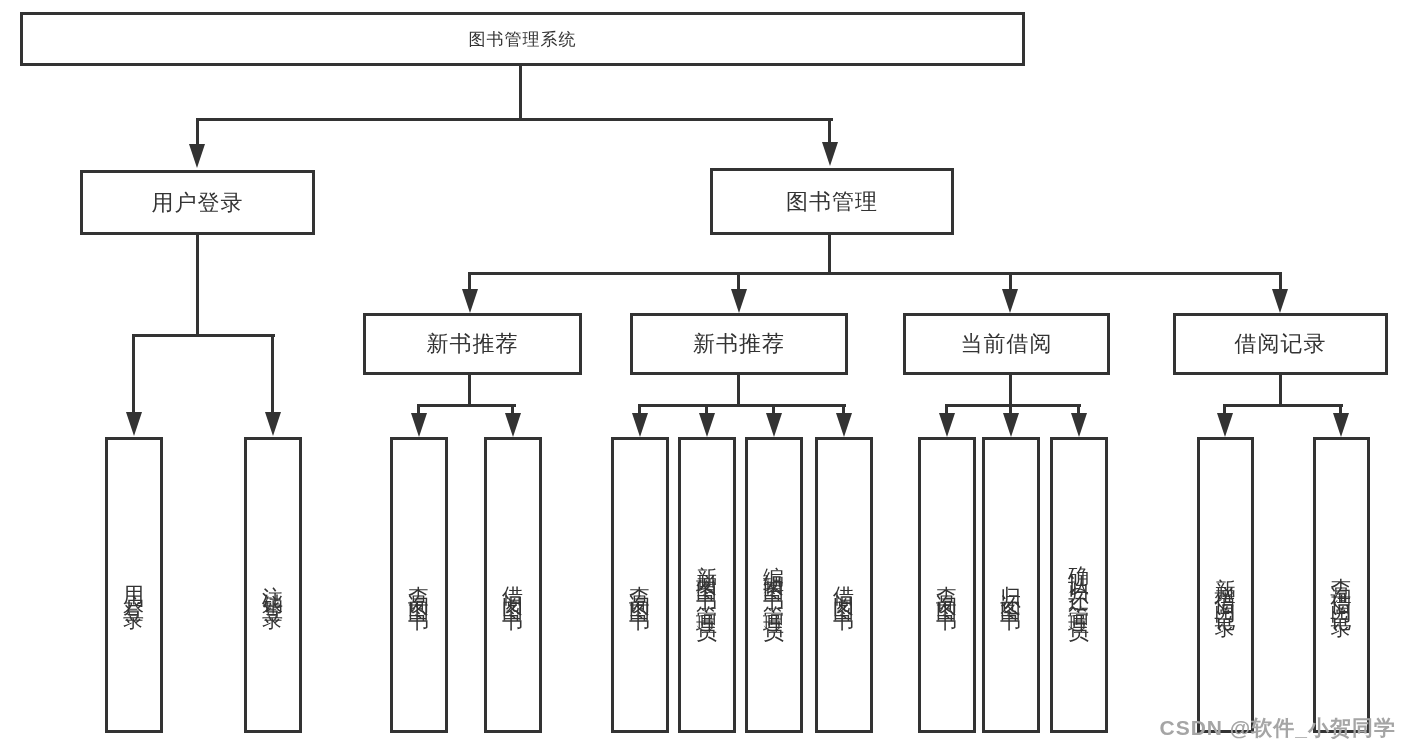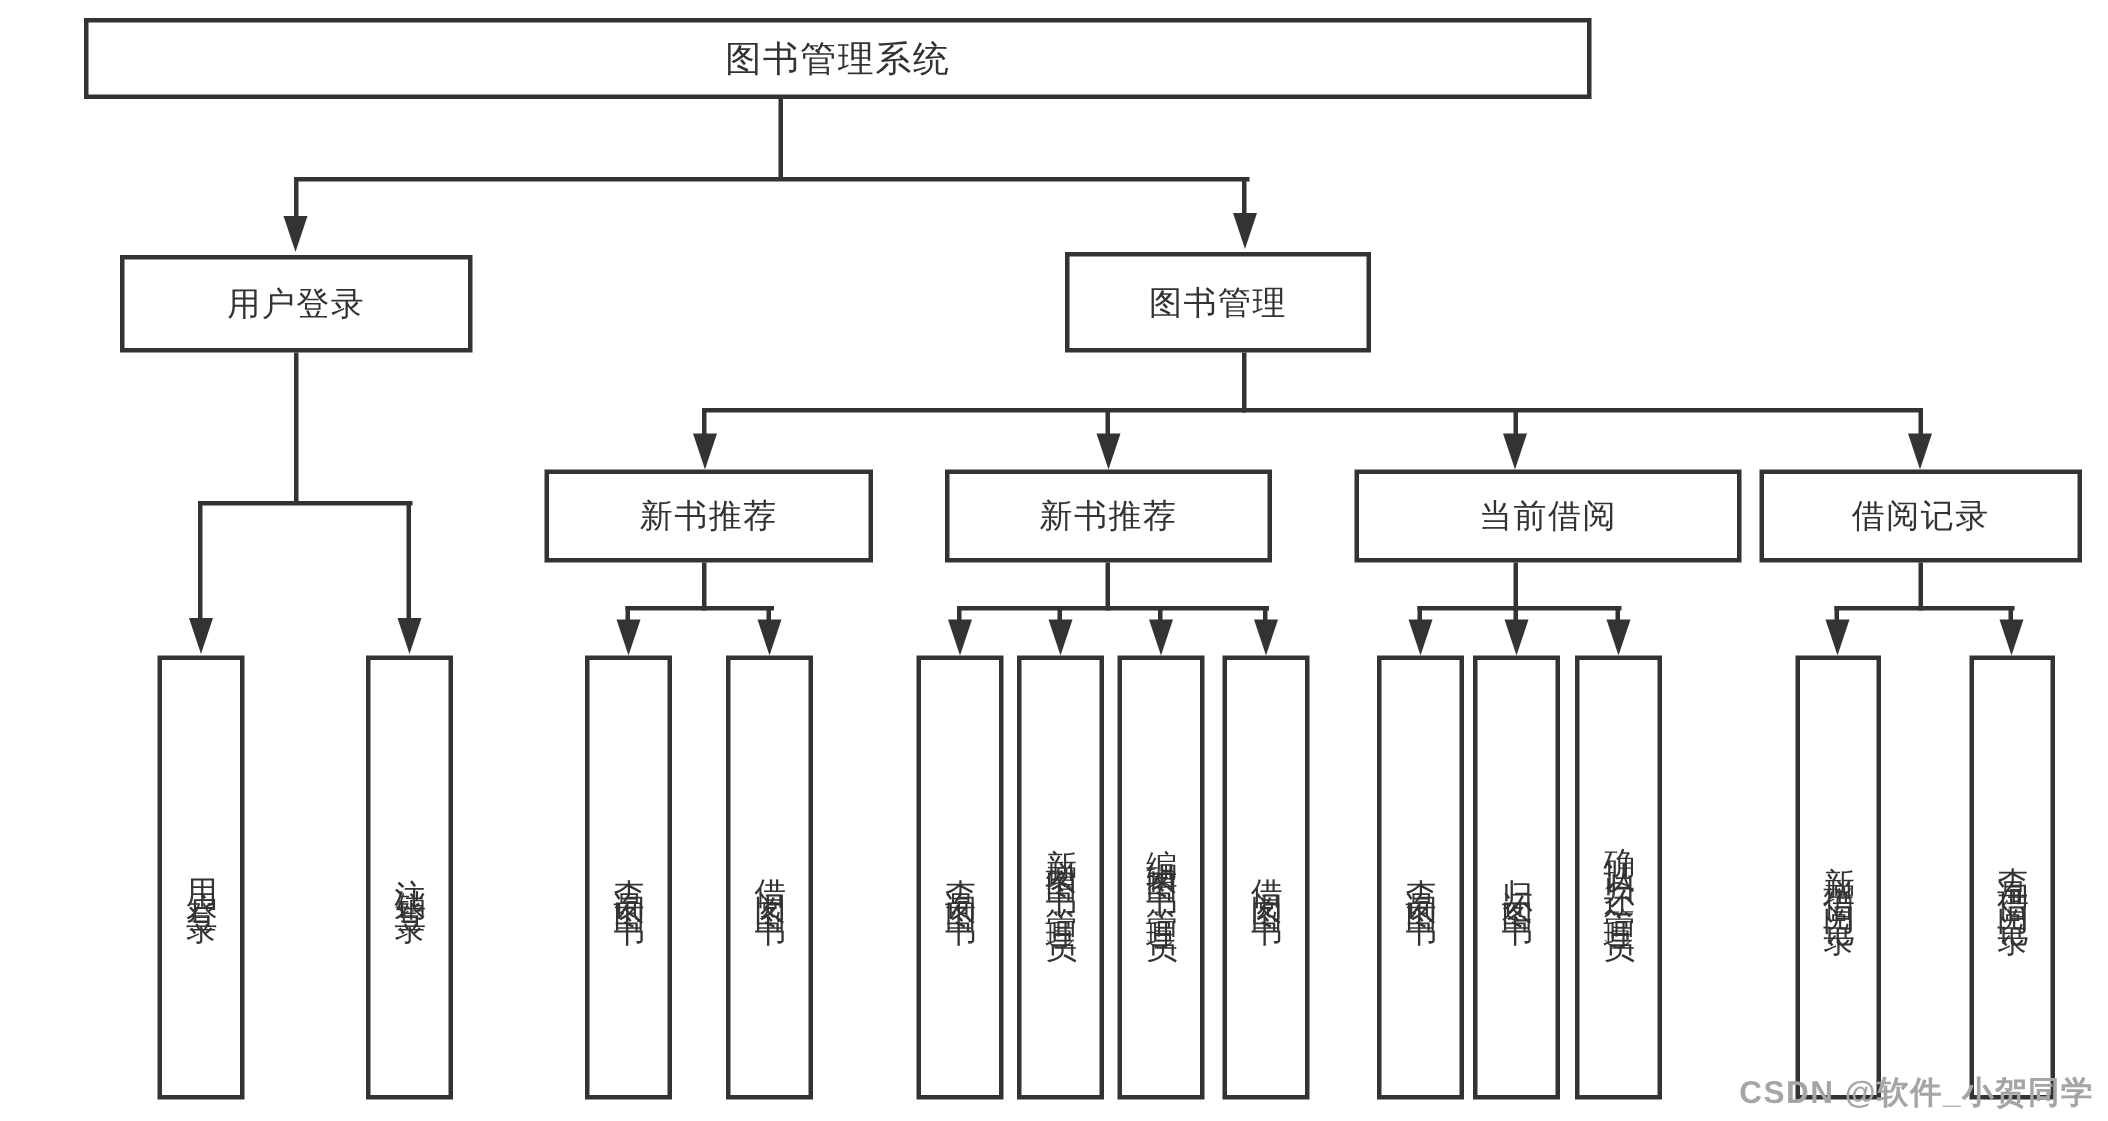--- a/index.html
+++ b/index.html
@@ -24,21 +24,21 @@
     background: var(--box-bg);
     border: 3px solid var(--line-color);
     display: flex;
     align-items: center;
     justify-content: center;
     color: var(--text-color);
     font-size: 22px;
     letter-spacing: 1px;
     white-space: nowrap;
   }
-  .node.root { font-size: 24px; margin-left: 36px; }
+  .node.root { font-size: 17px; }
   .leaf {
     position: absolute;
     top: 437px;
     height: 296px;
     width: 58px;
     background: var(--box-bg);
     border: 3px solid var(--line-color);
     writing-mode: vertical-rl;
     display: flex;
     align-items: center;
@@ -77,21 +77,21 @@
 
   <div class="vline" style="left:519px; top:66px; height:53px;"></div>
   <div class="hline" style="left:196px; top:118px; width:637px;"></div>
 
   <div class="vline" style="left:196px; top:118px; height:28px;"></div>
   <div class="arrow" style="left:189px; top:144px;"></div>
   <div class="vline" style="left:828px; top:118px; height:26px;"></div>
   <div class="arrow" style="left:822px; top:142px;"></div>
 
   <div class="node" style="left:80px; top:170px; width:235px; height:65px;">用户登录</div>
-  <div class="node" style="left:710px; top:168px; width:204px; height:67px;">图书管理</div>
+  <div class="node" style="left:710px; top:168px; width:244px; height:67px;">图书管理</div>
 
   <div class="vline" style="left:196px; top:235px; height:101px;"></div>
   <div class="hline" style="left:132px; top:334px; width:143px;"></div>
   <div class="vline" style="left:132px; top:334px; height:80px;"></div>
   <div class="arrow" style="left:126px; top:412px;"></div>
   <div class="vline" style="left:271px; top:334px; height:80px;"></div>
   <div class="arrow" style="left:265px; top:412px;"></div>
 
   <div class="vline" style="left:828px; top:235px; height:40px;"></div>
   <div class="hline" style="left:468px; top:272px; width:814px;"></div>
@@ -99,21 +99,21 @@
   <div class="arrow" style="left:462px; top:289px;"></div>
   <div class="vline" style="left:737px; top:272px; height:20px;"></div>
   <div class="arrow" style="left:731px; top:289px;"></div>
   <div class="vline" style="left:1009px; top:272px; height:20px;"></div>
   <div class="arrow" style="left:1002px; top:289px;"></div>
   <div class="vline" style="left:1279px; top:272px; height:20px;"></div>
   <div class="arrow" style="left:1272px; top:289px;"></div>
 
   <div class="node" style="left:363px; top:313px; width:219px; height:62px;">新书推荐</div>
   <div class="node" style="left:630px; top:313px; width:218px; height:62px;">新书推荐</div>
-  <div class="node" style="left:903px; top:313px; width:258px; height:62px;">当前借阅</div>
+  <div class="node" style="left:903px; top:313px; width:207px; height:62px;">当前借阅</div>
   <div class="node" style="left:1173px; top:313px; width:215px; height:62px;">借阅记录</div>
 
   <div class="vline" style="left:468px; top:375px; height:32px;"></div>
   <div class="vline" style="left:737px; top:375px; height:32px;"></div>
   <div class="vline" style="left:1009px; top:375px; height:32px;"></div>
   <div class="vline" style="left:1279px; top:375px; height:32px;"></div>
 
   <div class="hline" style="left:417px; top:404px; width:99px;"></div>
   <div class="hline" style="left:638px; top:404px; width:208px;"></div>
   <div class="hline" style="left:945px; top:404px; width:136px;"></div>

